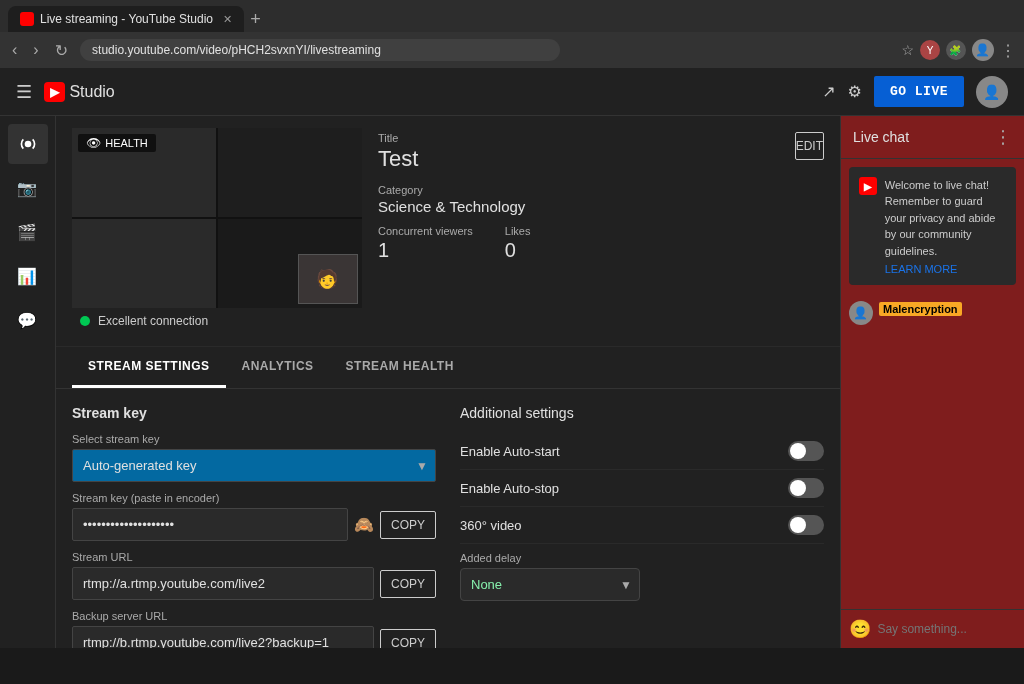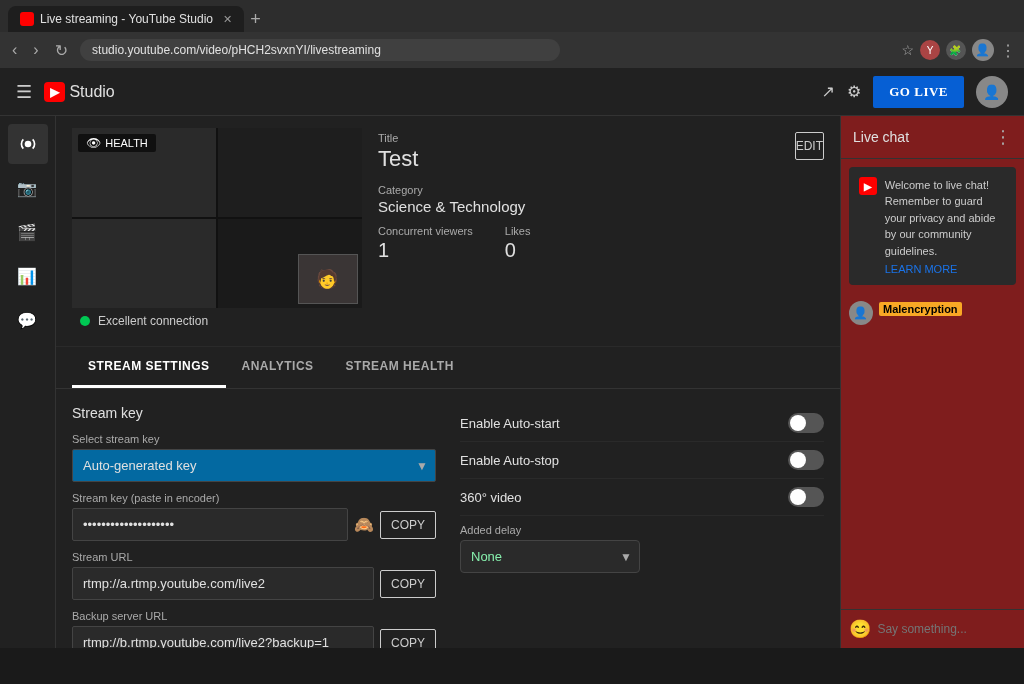--- a/index.html
+++ b/index.html
@@ -43,21 +43,21 @@
 
   <div style="background:#212121;height:48px;display:flex;align-items:center;padding:0 16px;gap:12px;border-bottom:1px solid #333;">
     <button style="background:none;border:none;color:#ccc;cursor:pointer;font-size:18px;">☰</button>
     <div style="display:flex;align-items:center;gap:4px;">
       <span style="background:#ff0000;color:white;padding:3px 6px;border-radius:4px;font-weight:bold;font-size:12px;">▶</span>
       <span style="color:#e0e0e0;font-size:16px;font-weight:500;font-family:Arial,sans-serif;">Studio</span>
     </div>
     <div style="margin-left:auto;display:flex;align-items:center;gap:12px;">
       <button style="background:none;border:none;color:#ccc;cursor:pointer;font-size:16px;">↗</button>
       <button style="background:none;border:none;color:#ccc;cursor:pointer;font-size:16px;">⚙</button>
-      <button style="background:#065fd4;color:white;border:none;padding:8px 16px;border-radius:2px;font-size:13px;font-weight:600;cursor:pointer;letter-spacing:0.5px;font-family:Liberation Serif, serif;">GO LIVE</button>
+      <button style="background:#065fd4;color:white;border:none;padding:8px 16px;border-radius:2px;font-size:13px;font-weight:600;cursor:pointer;letter-spacing:0.5px;font-family:Liberation Mono, monospace;">GO LIVE</button>
       <div style="width:32px;height:32px;border-radius:50%;background:#888;cursor:pointer;display:flex;align-items:center;justify-content:center;font-size:14px;">👤</div>
     </div>
   </div>
 
   <div style="display:flex;flex:1;overflow:hidden;">
 
     <div style="width:56px;background:#212121;display:flex;flex-direction:column;align-items:center;padding:8px 0;gap:4px;border-right:1px solid #333;">
       <div style="width:40px;height:40px;display:flex;align-items:center;justify-content:center;border-radius:4px;cursor:pointer;color:#fff;font-size:14px;background:#333;">
         <svg width="20" height="20" viewBox="0 0 24 24" fill="white">
             <circle cx="12" cy="12" r="4"></circle>
@@ -127,21 +127,21 @@
           <span>ANALYTICS</span>
         </div>
         <div style="padding:12px 16px;cursor:pointer;font-size:12px;font-weight:600;color:#aaa;border-bottom:3px solid transparent;letter-spacing:0.5px;">
           <span>STREAM HEALTH</span>
         </div>
       </div>
 
       <div style="display:flex;padding:16px;">
 
         <div style="flex:1;padding-right:24px;">
-          <div style="font-size:14px;font-weight:400;color:#e0e0e0;margin-bottom:12px;">Stream key</div>
+          <div style="font-size:14px;font-weight:700;color:#e0e0e0;margin-bottom:12px;">Stream key</div>
 
           <div style="margin-bottom:10px;">
             <div style="color:#aaa;font-size:11px;margin-bottom:4px;">Select stream key</div>
             <div style="position:relative;">
               <select style="background:#0369a1;border:1px solid #444;color:#e0e0e0;padding:8px 28px 8px 10px;width:100%;border-radius:2px;font-size:13px;outline:none;appearance:none;cursor:pointer;font-family:Arial,sans-serif;">
                 <option>Auto-generated key</option>
               </select>
               <span style="position:absolute;right:8px;top:50%;transform:translateY(-50%);color:#aaa;font-size:12px;pointer-events:none;">▼</span>
             </div>
           </div>
@@ -167,20 +167,21 @@
             <div style="color:#aaa;font-size:11px;margin-bottom:4px;">Backup server URL</div>
             <div style="display:flex;gap:6px;align-items:center;">
               <input type="text" style="flex: 1 1 0%; background: rgb(42, 42, 42); border: 1px solid rgb(68, 68, 68); color: rgb(224, 224, 224); padding: 8px 10px; border-radius: 2px; font-size: 13px; outline: none; font-family: Arial, sans-serif;" value="rtmp://b.rtmp.youtube.com/live2?backup=1">
               <button style="background:none;border:1px solid #ccc;color:#ccc;padding:6px 10px;cursor:pointer;font-size:12px;border-radius:2px;white-space:nowrap;font-family:Arial,sans-serif;">COPY</button>
             </div>
           </div>
 
         </div>
 
         <div style="flex:1;">
+          <div style="font-size:14px;font-weight:500;color:#e0e0e0;margin-bottom:12px;">Additional settings</div>
 
           <div style="display:flex;align-items:center;justify-content:space-between;padding:8px 0;border-bottom:1px solid #2a2a2a;">
             <span style="color:#e0e0e0;font-size:13px;">Enable Auto-start</span>
             <div style="width:36px;height:20px;border-radius:10px;background:#555;position:relative;cursor:pointer;">
               <div style="width:16px;height:16px;border-radius:50%;background:#fff;position:absolute;top:2px;left:2px;"></div>
             </div>
           </div>
 
           <div style="display:flex;align-items:center;justify-content:space-between;padding:8px 0;border-bottom:1px solid #2a2a2a;">
             <span style="color:#e0e0e0;font-size:13px;">Enable Auto-stop</span>

